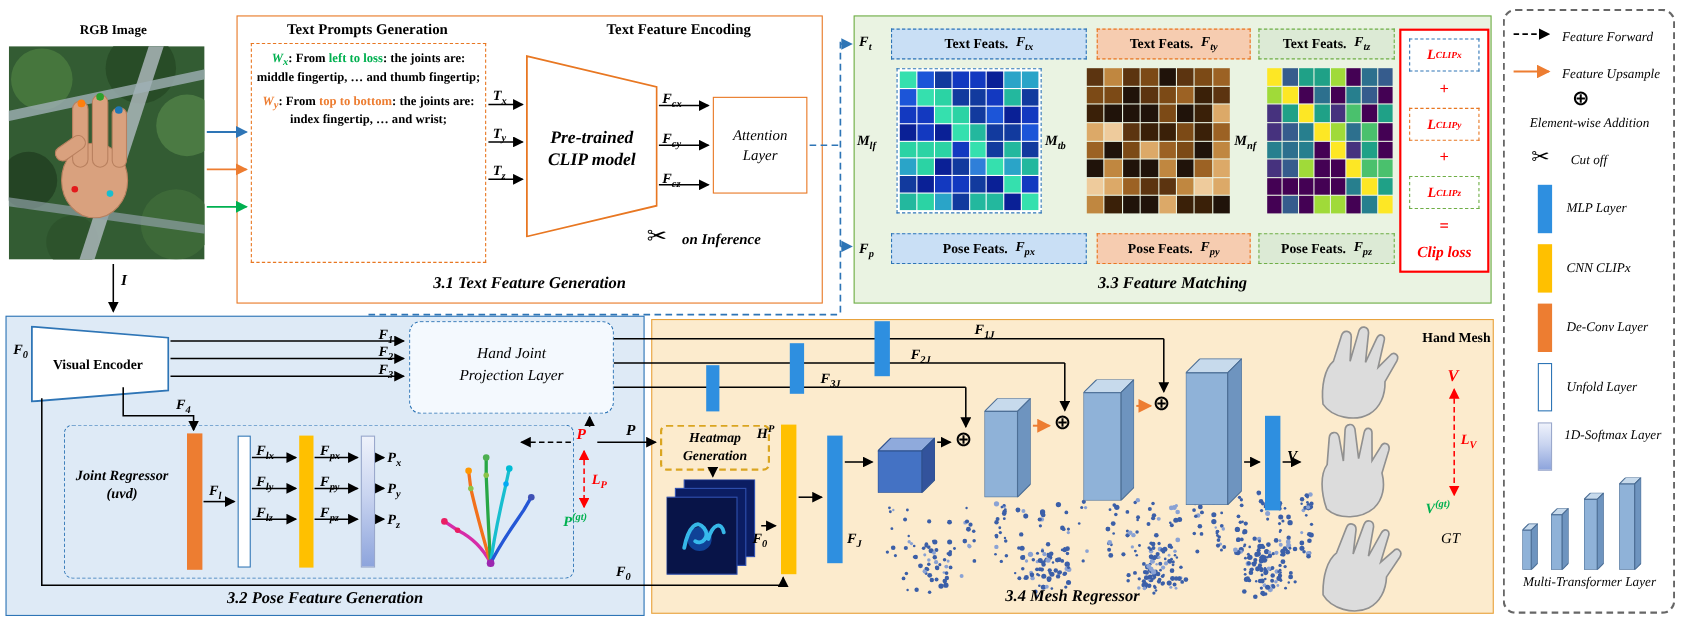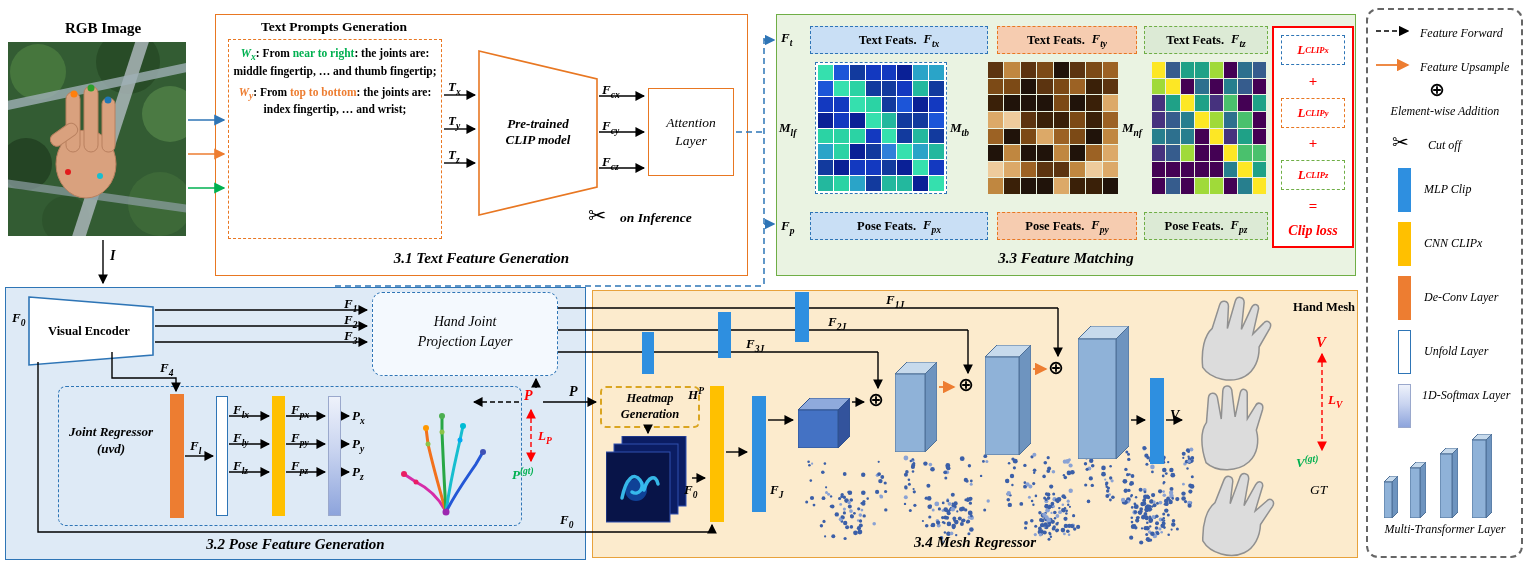--- a/index.html
+++ b/index.html
@@ -129,21 +129,21 @@
     </g>
     <g stroke="#2E75B6" stroke-width="1.5" fill="none" stroke-dasharray="6,4">
       <path d="M736,132 H764"></path>
       <path d="M764,38 V286"></path>
       <path d="M764,40 H774" marker-end="url(#mBl)"></path>
       <path d="M764,224 H774" marker-end="url(#mBl)"></path>
       <path d="M335,286 H764"></path>
     </g>
   </svg>
 
-  <div class="t b ctr" style="left:28px;top:20px;width:150px;font-size:15px">RGB Image</div>
+  <div class="t b ctr" style="left:28px;top:20px;width:150px;font-size:12px">RGB Image</div>
   <svg class="abs" style="left:8px;top:42px;z-index:2" width="178" height="194" viewBox="0 0 178 194">
     <rect width="178" height="194" fill="#335c33"></rect>
     <circle cx="30" cy="30" r="28" fill="#4a7a40" opacity="0.85"></circle>
     <circle cx="120" cy="20" r="32" fill="#274a26" opacity="0.9"></circle>
     <circle cx="162" cy="72" r="28" fill="#56884a" opacity="0.7"></circle>
     <circle cx="18" cy="122" r="26" fill="#223f22" opacity="0.85"></circle>
     <circle cx="152" cy="162" r="32" fill="#3f6b39" opacity="0.85"></circle>
     <circle cx="58" cy="178" r="24" fill="#2c512b" opacity="0.8"></circle>
     <rect x="96" y="-10" width="13" height="214" fill="#aab6ba" opacity="0.85" transform="rotate(18 102 97)"></rect>
     <rect x="-10" y="40" width="198" height="9" fill="#9fb0b5" opacity="0.8" transform="rotate(-12 89 45)"></rect>
@@ -158,34 +158,35 @@
     <circle cx="66" cy="52" r="3.5" fill="#ff7f0e"></circle>
     <circle cx="83" cy="46" r="3.5" fill="#2ca02c"></circle>
     <circle cx="100" cy="58" r="3.5" fill="#1f77b4"></circle>
     <circle cx="60" cy="130" r="3" fill="#e31a1c"></circle>
     <circle cx="92" cy="134" r="3" fill="#17becf"></circle>
   </svg>
   <span class="math" style="left:110px;top:248px;font-size:14px"><i>I</i></span>
 
   <div class="secbox" style="left:215px;top:14px;width:533px;height:262px;border:1.5px solid #E87722;background:#fff"></div>
   <div class="hdr" style="left:220px;top:19px;width:228px">Text Prompts Generation</div>
+  <div class="hdr" style="left:492px;top:19px;width:250px">Text Feature Encoding</div>
 
   <div class="promptbox">
-    <p class="prompt"><span class="pv cg"><i>W</i><sub>x</sub></span><span>: From </span><span class="cg">near to right</span><span>: the joints are: middle fingertip, … and thumb fingertip;</span></p>
+    <p class="prompt"><span class="pv cg"><i>W</i><sub>x</sub></span><span>: From </span><span class="cg">left to loss</span><span>: the joints are: middle fingertip, … and thumb fingertip;</span></p>
     <p class="prompt"><span class="pv co"><i>W</i><sub>y</sub></span><span>: From </span><span class="co">top to bottom</span><span>: the joints are: index fingertip, … and wrist;</span></p>
   </div>
 
   <span class="math" style="left:448px;top:79px"><i>T</i><sub>x</sub></span>
   <span class="math" style="left:448px;top:113px"><i>T</i><sub>y</sub></span>
   <span class="math" style="left:448px;top:147px"><i>T</i><sub>z</sub></span>
 
   <svg class="abs" style="left:478px;top:50px;z-index:2" width="120" height="166" viewBox="0 0 120 166">
     <polygon points="1,1 119,29 119,137 1,165" fill="#fff" stroke="#E87722" stroke-width="1.6"></polygon>
   </svg>
-  <div class="t b i ctr" style="left:480px;top:116px;width:116px;font-size:13px;line-height:1.25;z-index:6"><span>Pre-trained</span><br><span>CLIP model</span></div>
+  <div class="t b i ctr" style="left:480px;top:116px;width:116px;font-size:16px;line-height:1.25;z-index:6"><span>Pre-trained</span><br><span>CLIP model</span></div>
 
   <span class="math" style="left:602px;top:82px"><i>F</i><sub>cx</sub></span>
   <span class="math" style="left:602px;top:118px"><i>F</i><sub>cy</sub></span>
   <span class="math" style="left:602px;top:154px"><i>F</i><sub>cz</sub></span>
 
   <div class="dashedbox ctr" style="left:648px;top:88px;width:86px;height:88px;border:1.5px solid #E87722;background:#fff;display:flex;align-items:center;justify-content:center">
     <div class="i" style="font-size:13.5px;line-height:1.3"><span>Attention</span><br><span>Layer</span></div>
   </div>
 
   <span class="scis" style="left:588px;top:203px;font-size:22px">✂</span>
@@ -1149,21 +1150,21 @@
     </svg>
   <span class="legend-label" style="left:1420px;top:60px">Feature Upsample</span>
 
   <span class="oplus" style="left:1429px;top:80px">⊕</span>
   <span class="legend-label ctr" style="left:1370px;top:104px;width:150px;text-align:center">Element-wise Addition</span>
 
   <span class="scis" style="left:1392px;top:130px;font-size:20px">✂</span>
   <span class="legend-label" style="left:1428px;top:138px">Cut off</span>
 
   <div class="bar" style="left:1398px;top:168px;width:13px;height:44px;background:#2E8FE0"></div>
-  <span class="legend-label" style="left:1424px;top:182px">MLP Clip</span>
+  <span class="legend-label" style="left:1424px;top:182px">MLP Layer</span>
 
   <div class="bar" style="left:1398px;top:222px;width:13px;height:44px;background:#FFC000"></div>
   <span class="legend-label" style="left:1424px;top:236px">CNN CLIPx</span>
 
   <div class="bar" style="left:1398px;top:276px;width:13px;height:44px;background:#ED7D31"></div>
   <span class="legend-label" style="left:1424px;top:290px">De-Conv Layer</span>
 
   <div class="bar" style="left:1398px;top:330px;width:13px;height:44px;background:#fff;border:1.5px solid #2E75B6"></div>
   <span class="legend-label" style="left:1424px;top:344px">Unfold Layer</span>
 

